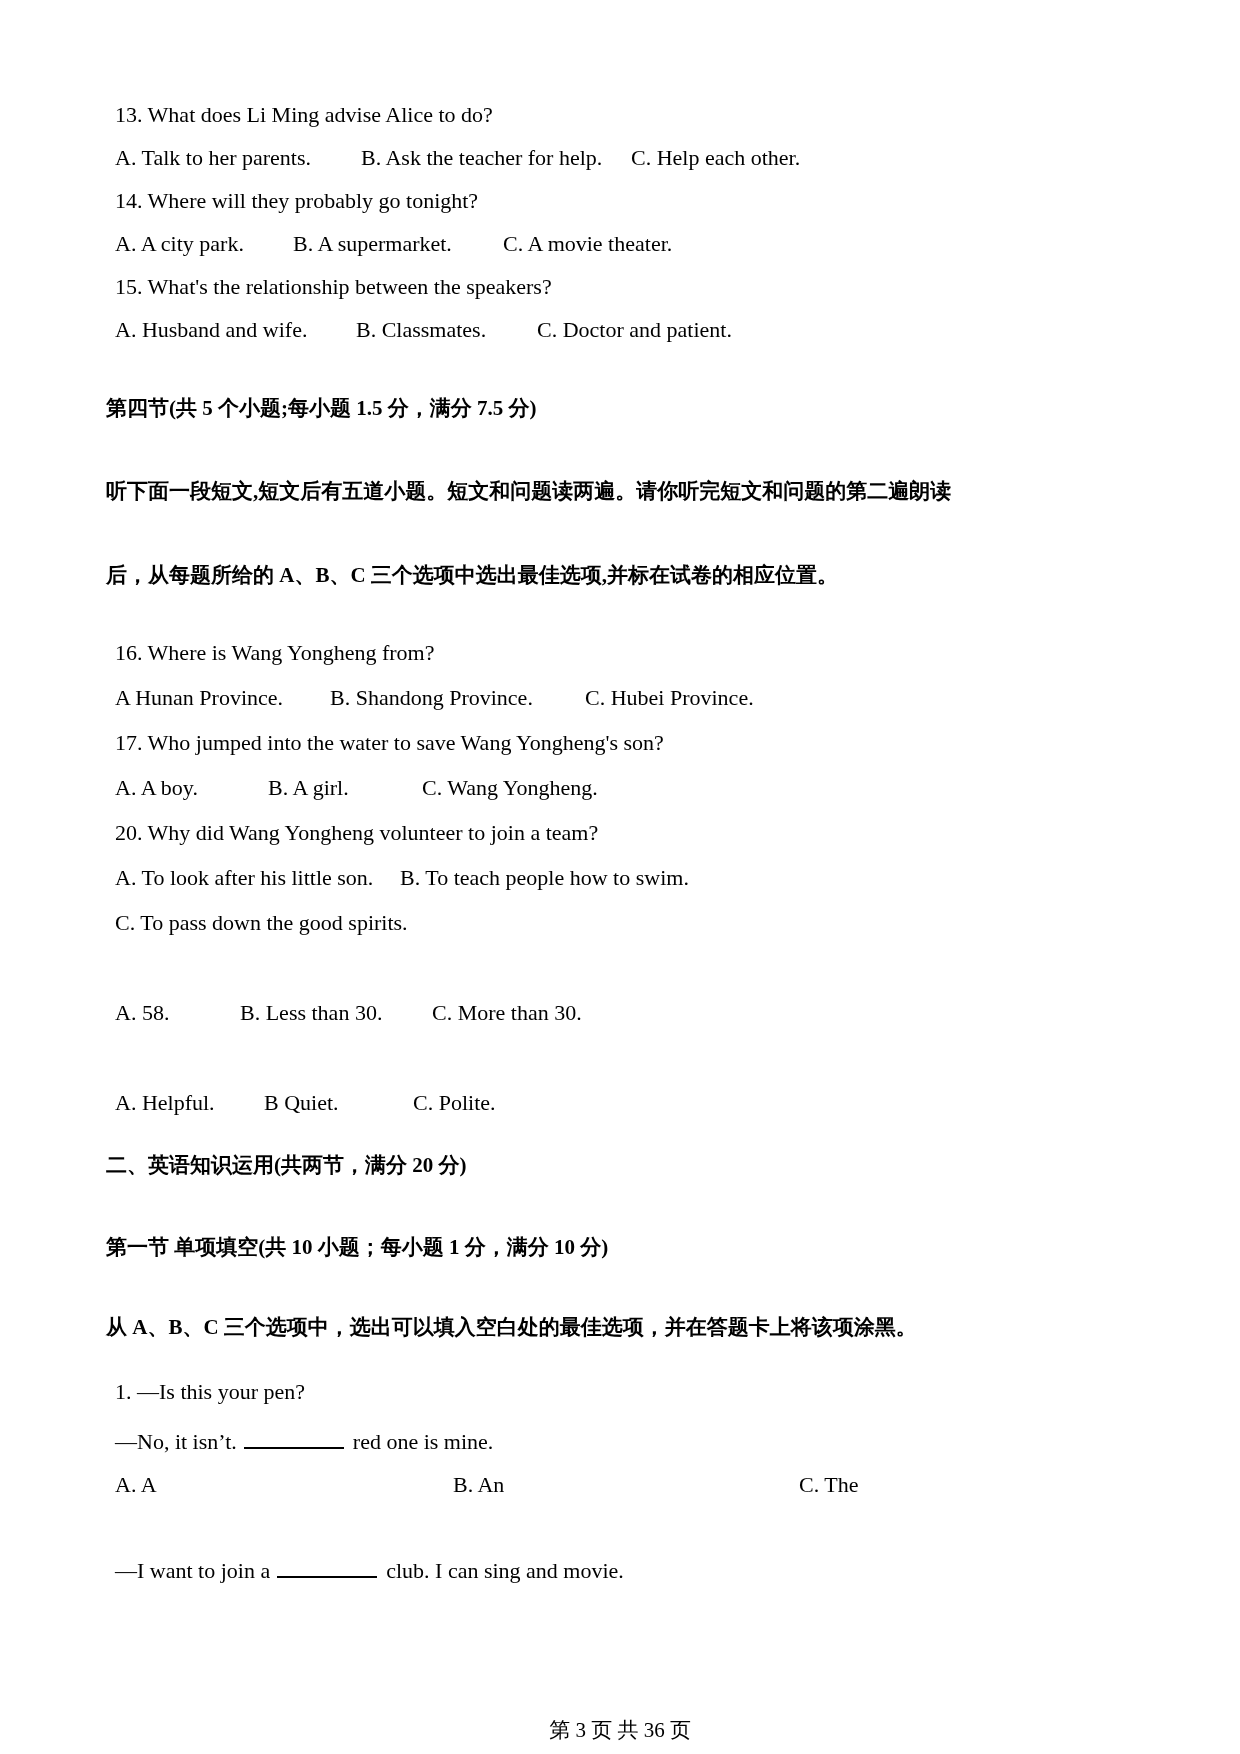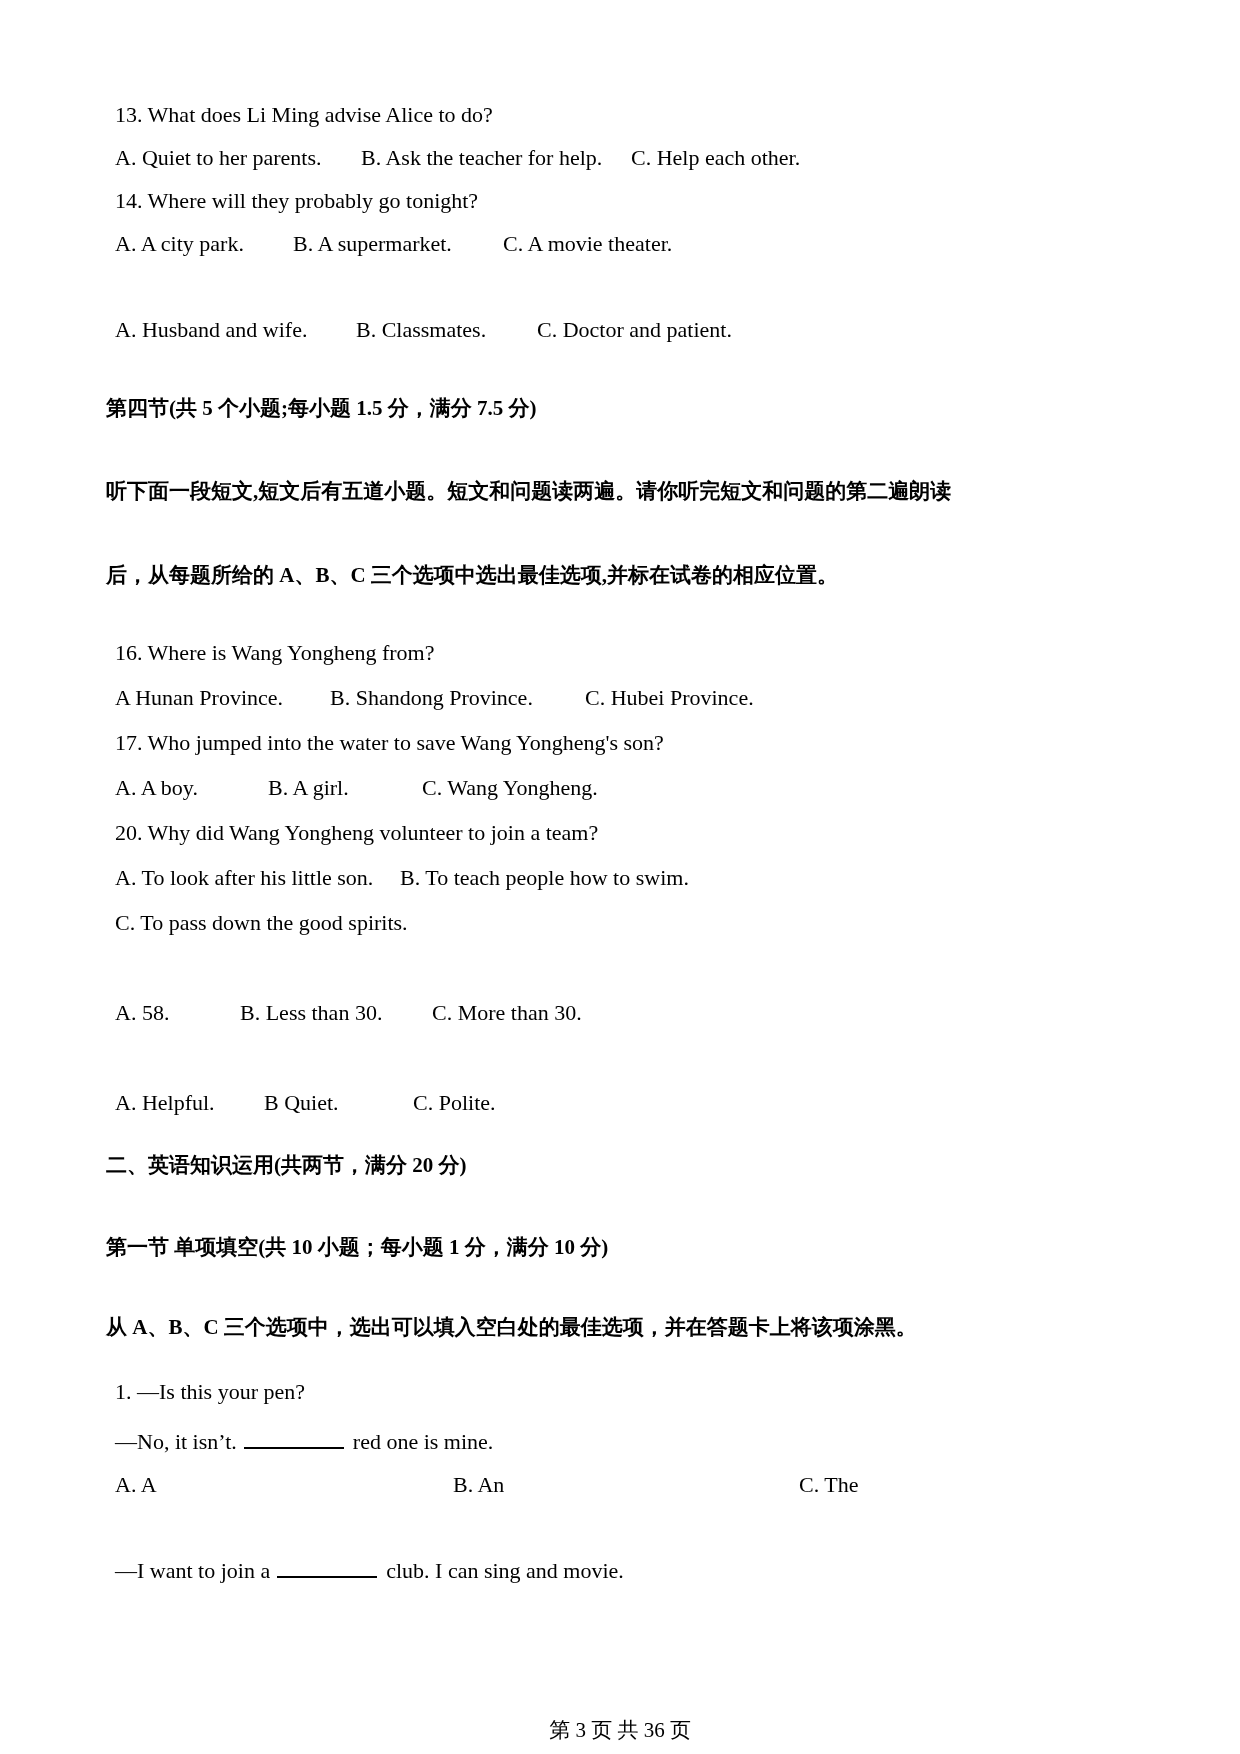--- a/index.html
+++ b/index.html
@@ -46,32 +46,33 @@
     line-height:32px;
   }
 </style>
 </head>
 <body>
 
 <div class="page">
 
   <div class="line" style="top:99px">13. What does Li Ming advise Alice to do?</div>
   <div class="line opts" style="top:142px">
-    <span class="opt" style="left:0">A. Quiet to her parents.</span>
+    <span class="opt" style="left:0">A. Talk to her parents.</span>
     <span class="opt" style="left:246px">B. Ask the teacher for help.</span>
     <span class="opt" style="left:516px">C. Help each other.</span>
   </div>
 
   <div class="line" style="top:185px">14. Where will they probably go tonight?</div>
   <div class="line opts" style="top:228px">
     <span class="opt" style="left:0">A. A city park.</span>
     <span class="opt" style="left:178px">B. A supermarket.</span>
     <span class="opt" style="left:388px">C. A movie theater.</span>
   </div>
 
+  <div class="line" style="top:271px">15. What's the relationship between the speakers?</div>
   <div class="line opts" style="top:314px">
     <span class="opt" style="left:0">A. Husband and wife.</span>
     <span class="opt" style="left:241px">B. Classmates.</span>
     <span class="opt" style="left:422px">C. Doctor and patient.</span>
   </div>
 
   <div class="cn" style="top:386px">第四节(共 5 个小题;每小题 1.5 分，满分 7.5 分)</div>
   <div class="cn" style="top:553px">后，从每题所给的 A、B、C 三个选项中选出最佳选项,并标在试卷的相应位置。</div>
   <div class="cn" style="top:469px">听下面一段短文,短文后有五道小题。短文和问题读两遍。请你听完短文和问题的第二遍朗读</div>
 

